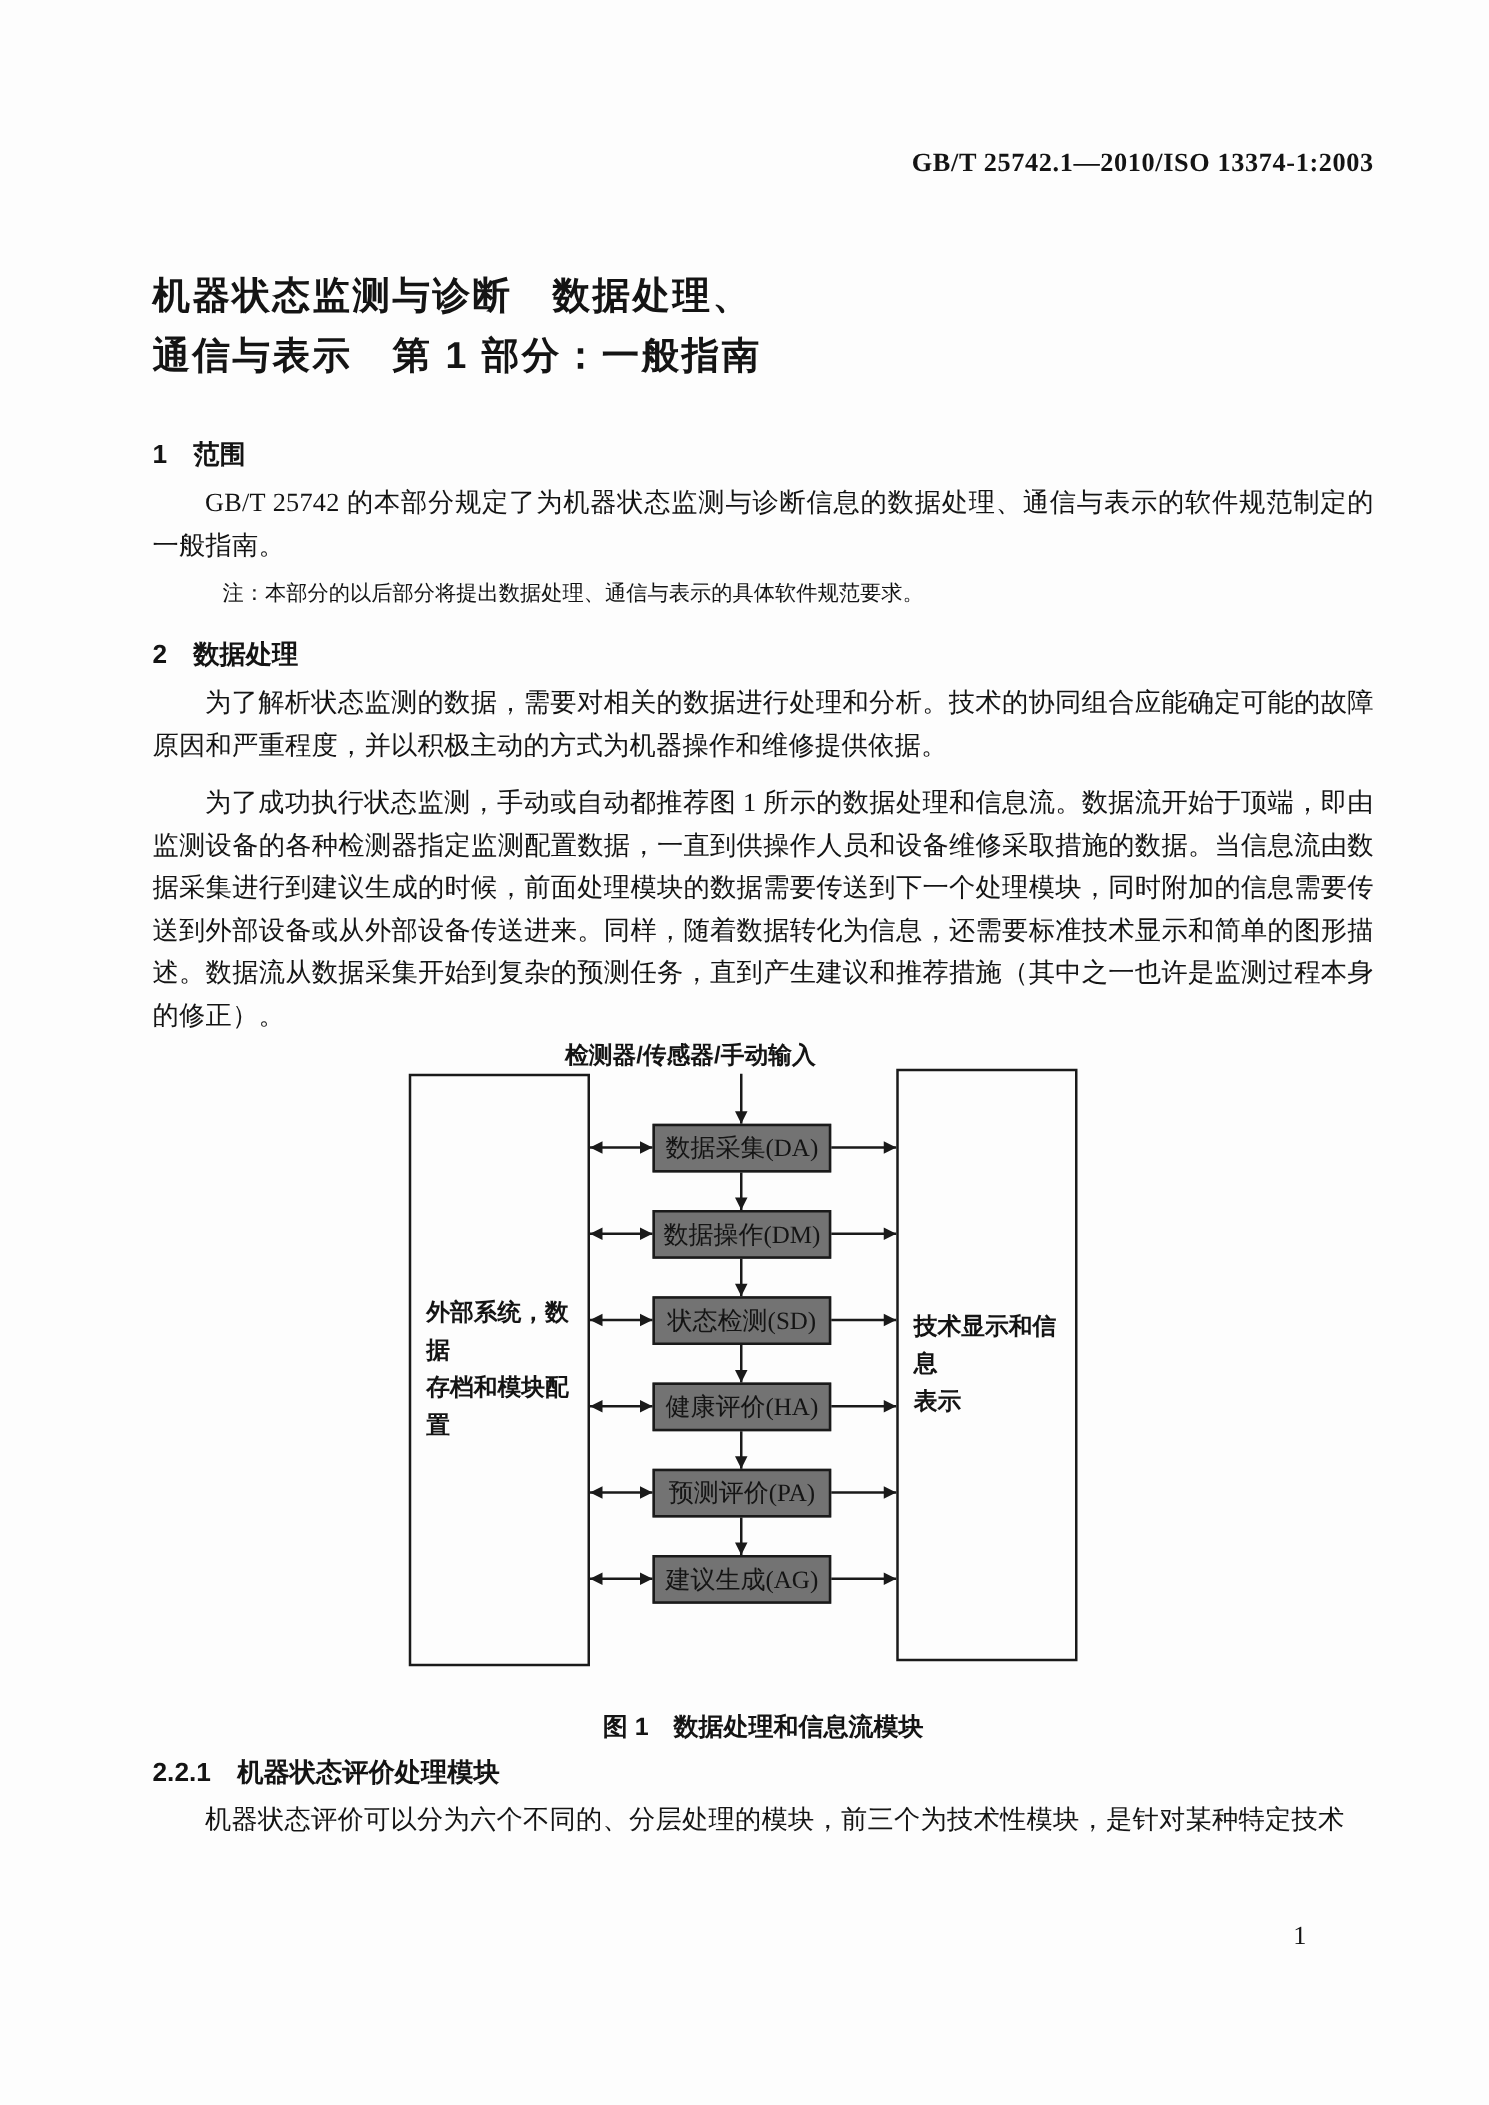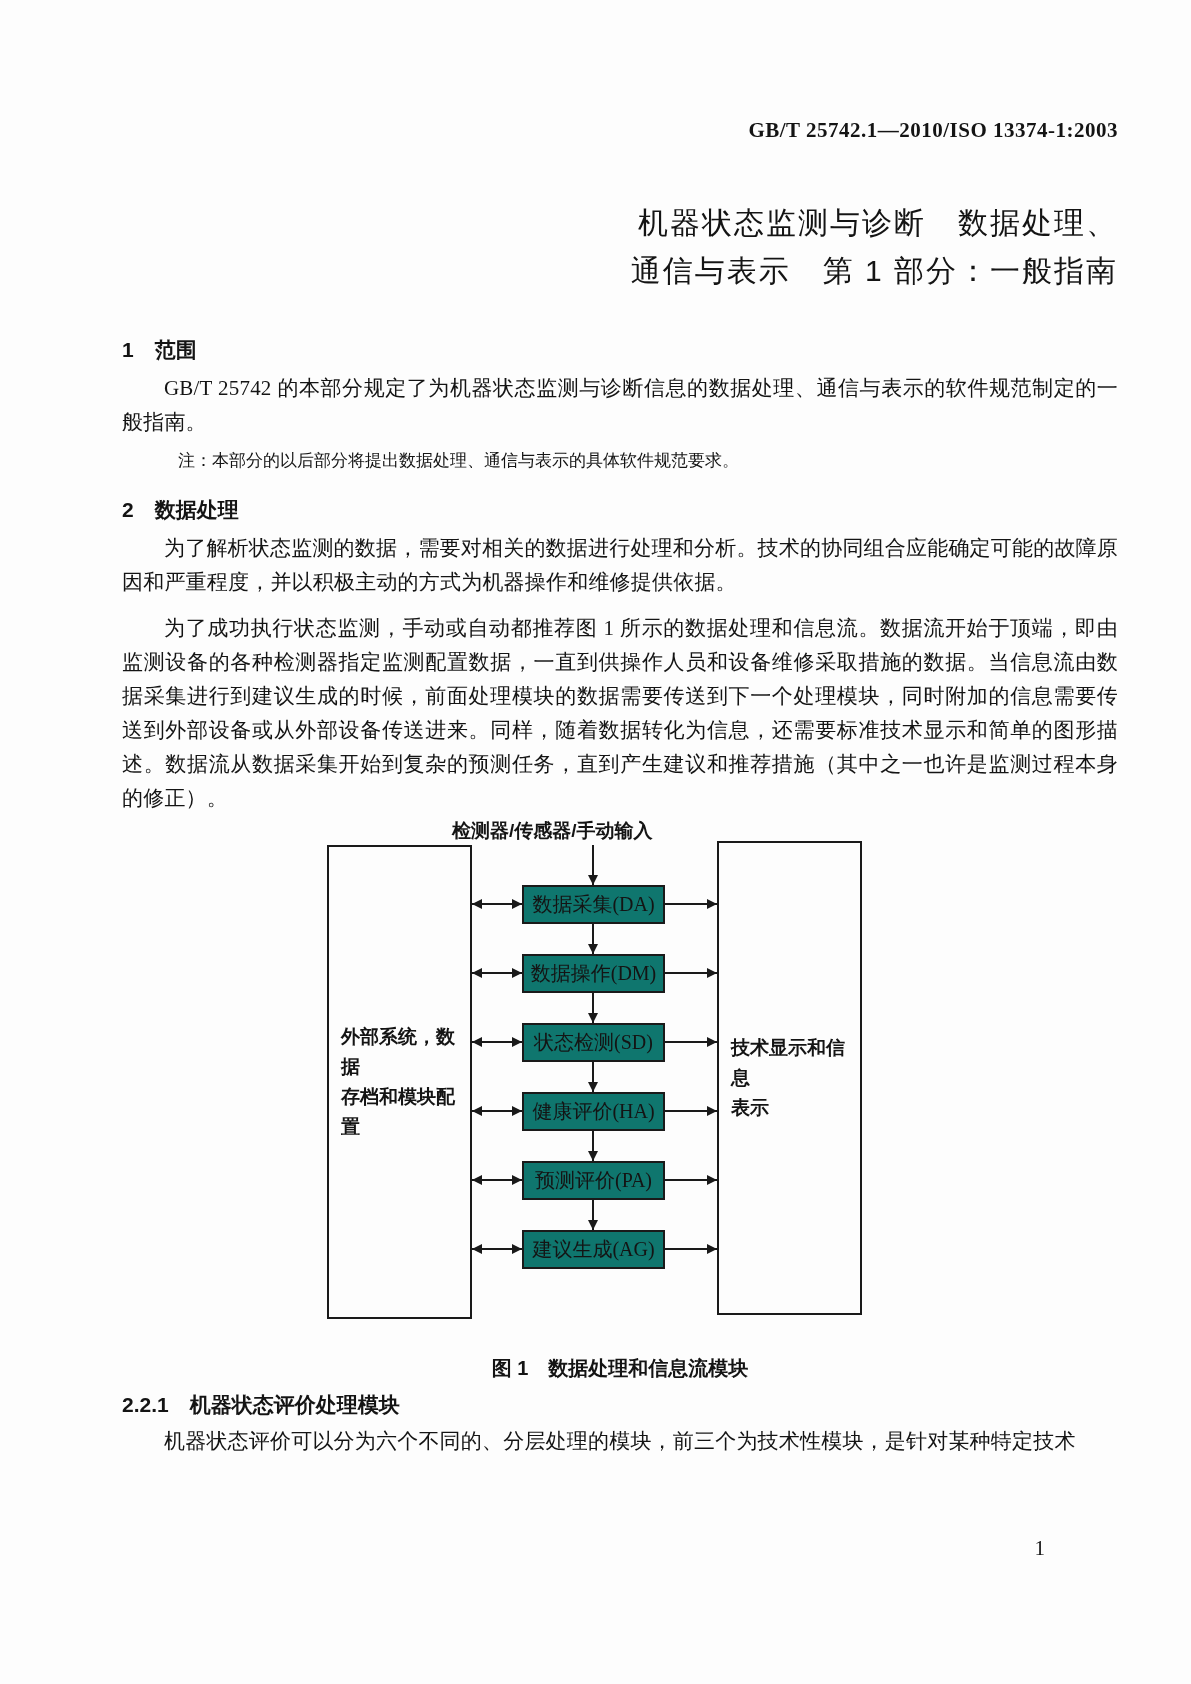--- a/index.html
+++ b/index.html
@@ -2,30 +2,30 @@
 <html><head>
 <meta charset="utf-8">
 <style>
   html,body{margin:0;padding:0;}
   body{
     width:1191px;height:1684px;
     background:#fdfdfd;color:#141414;
     position:relative;overflow:hidden;
     font-family:"Liberation Serif","DejaVu Serif",serif;
   }
-  .content{padding:0 73px 0 122px;}
+  .content{padding:0 92px 0 122px;}
   .doc-header{
     margin-top:118px;text-align:right;
     font-weight:bold;font-size:21px;letter-spacing:.5px;
     font-family:"Liberation Serif","DejaVu Serif",serif;
   }
   .doc-title{
-    margin-top:56px;text-align:right;
+    margin-top:70px;text-align:left;
     font-family:"Liberation Sans","DejaVu Sans",sans-serif;
-    font-weight:normal;font-size:30px;line-height:48px;letter-spacing:2px;
+    font-weight:bold;font-size:30px;line-height:48px;letter-spacing:2px;
   }
   .h-sec{
     font-family:"Liberation Sans","DejaVu Sans",sans-serif;
     font-weight:bold;font-size:21px;line-height:22px;
   }
   .h1-sec{margin-top:44px;}
   .h2-sec{margin-top:24px;}
   .h3-sec{margin-top:18px;}
   p.body{
     margin:10px 0 0 0;font-size:21px;line-height:34px;
@@ -47,21 +47,21 @@
     display:flex;flex-direction:column;justify-content:center;
   }
   .leftbox{left:205px;top:26px;}
   .rightbox{left:595px;top:22px;}
   .sidebox-label{
     font-family:"Liberation Sans","DejaVu Sans",sans-serif;
     font-weight:bold;font-size:19px;line-height:30px;padding-left:12px;
   }
   .mbox{
     position:absolute;left:400px;width:143px;height:39px;
-    border:2px solid #1a1a1a;box-sizing:border-box;background:#0f766e;
+    border:2px solid #1a1a1a;box-sizing:border-box;background:#737373;
     display:flex;align-items:center;justify-content:center;
     font-size:20px;font-family:"Liberation Serif","DejaVu Serif",serif;
   }
   .r0{top:66px}.r1{top:135px}.r2{top:204px}.r3{top:273px}.r4{top:342px}.r5{top:411px}
   .varrow{position:absolute;left:470px;width:2px;background:#1a1a1a;}
   .varrow::after{
     content:"";position:absolute;bottom:0;left:-4px;
     border-top:10px solid #1a1a1a;border-left:5px solid transparent;border-right:5px solid transparent;
   }
   .vtop{top:26px;height:40px}

